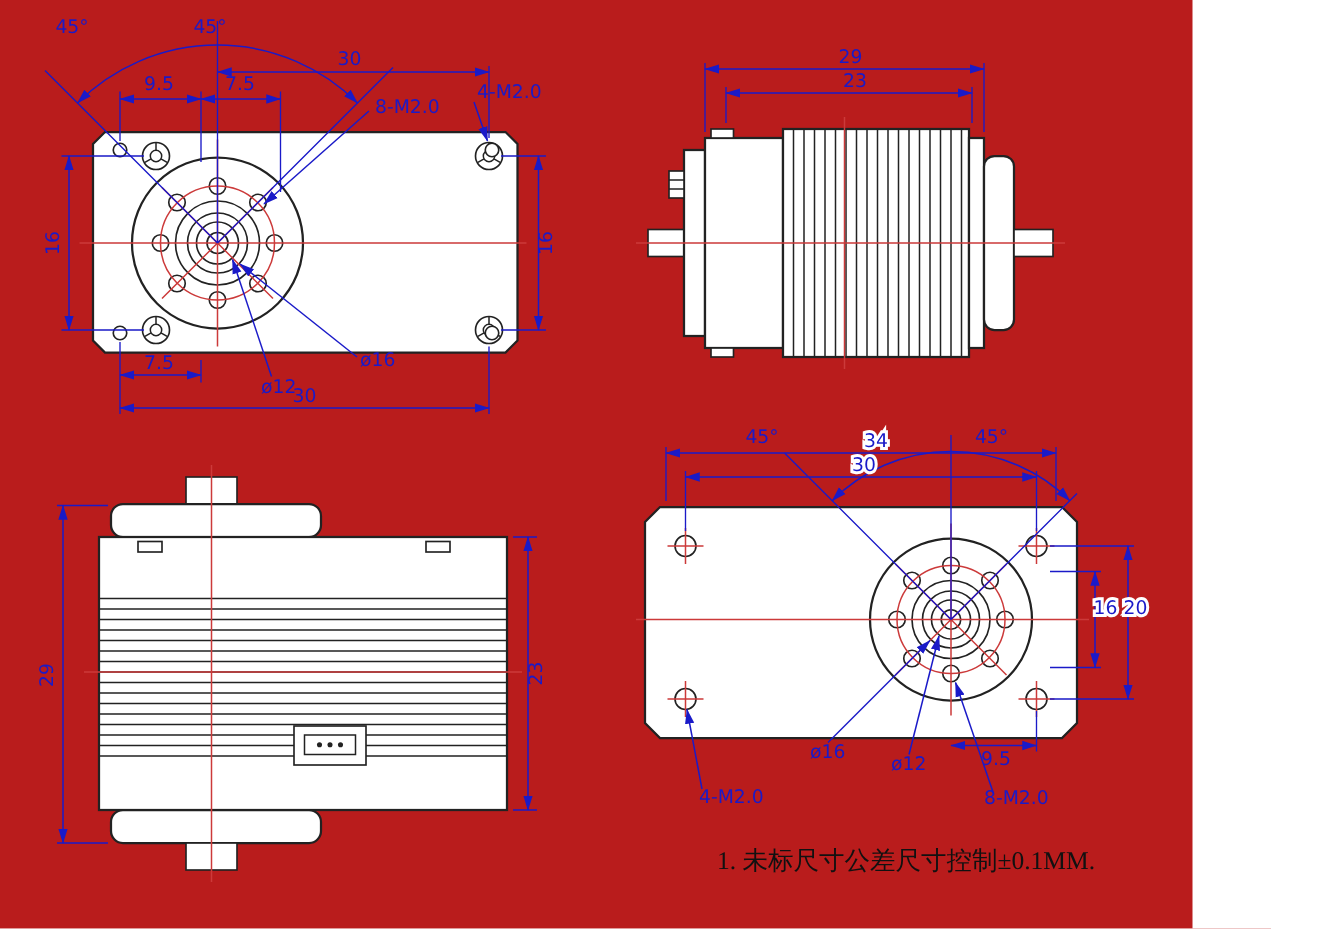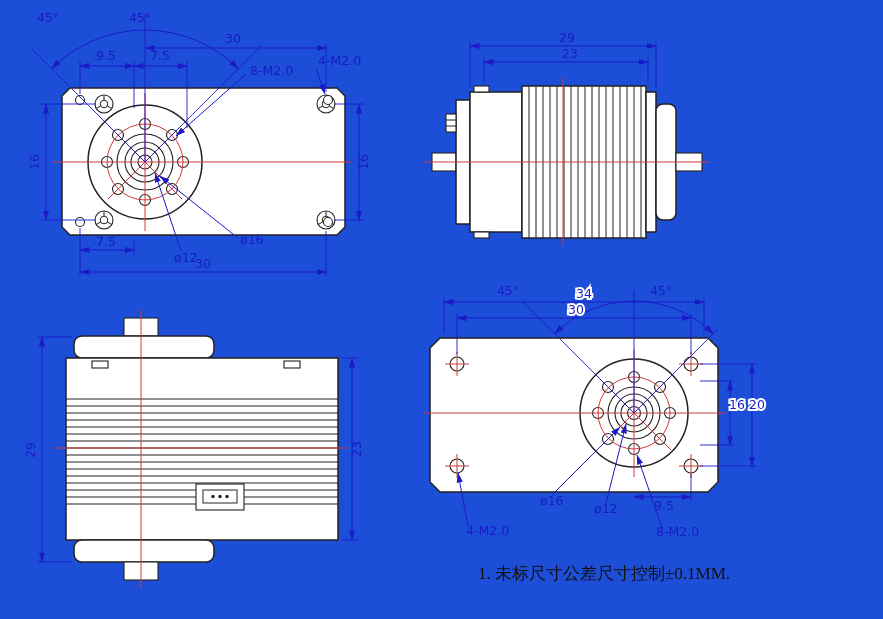--- a/index.html
+++ b/index.html
@@ -1,16 +1,16 @@
 <!DOCTYPE html>
 <html><head>
 <meta charset="utf-8">
 <style>
   html,body{margin:0;padding:0;background:#fff;}
-  .sheet{position:relative;width:883px;height:619px;background:#1d4ed8;overflow:hidden;
+  .sheet{position:relative;width:795px;height:619px;background:#b91c1c;overflow:hidden;
          font-family:"DejaVu Sans",sans-serif;text-align:right;}
   svg{display:block;}
   
   .o  {stroke:#222;stroke-width:1.5;fill:#fff;}
   .o2 {stroke:#222;stroke-width:1.1;fill:#fff;}
   .on {stroke:#222;stroke-width:1;fill:none;}
   
   .cl {stroke:#cc3a3a;stroke-width:1;fill:none;}
   
   .dl {stroke:#1a1ac8;stroke-width:1;fill:none;}

